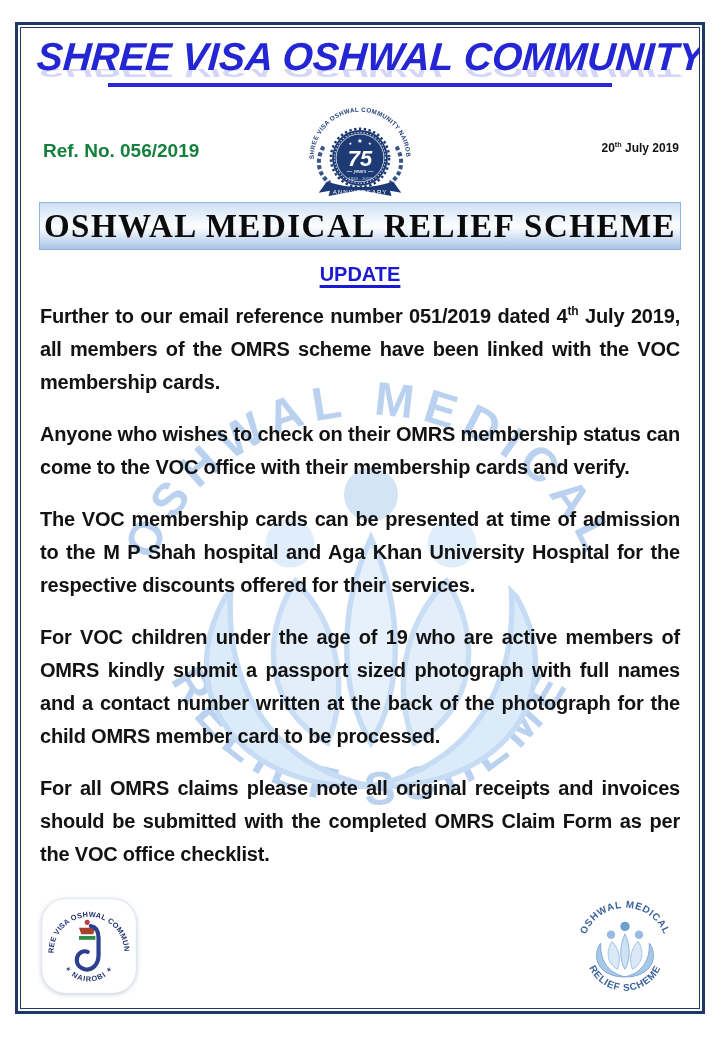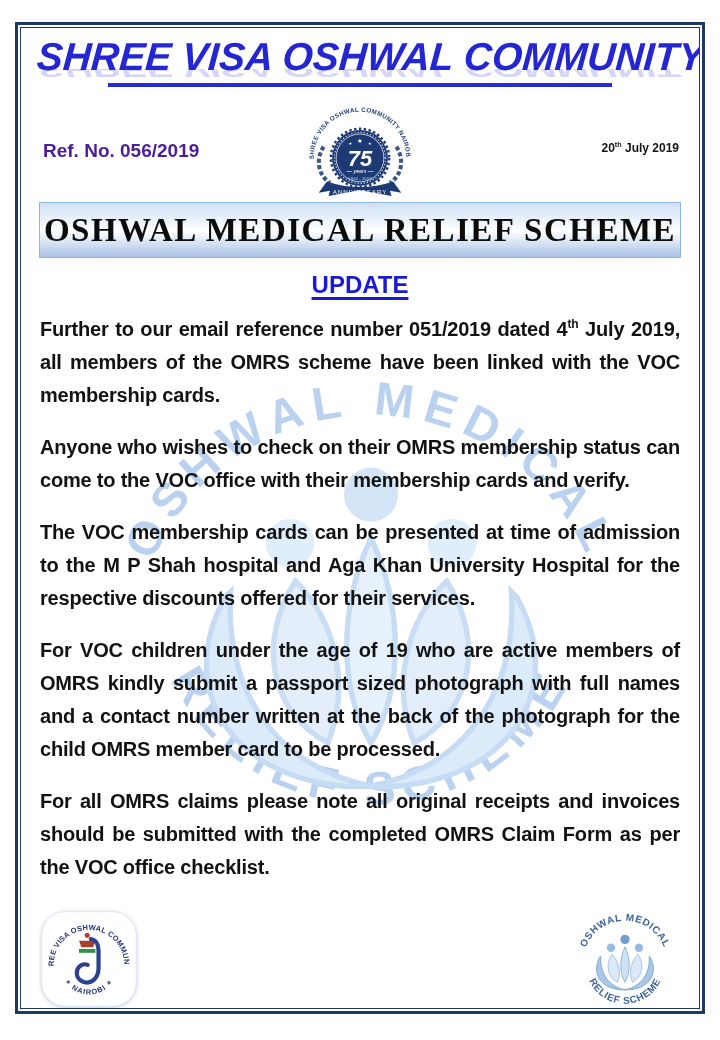--- a/index.html
+++ b/index.html
@@ -25,39 +25,39 @@
   }
   .title-reflection{
     position:absolute;left:0;right:0;top:47px;height:22px;overflow:hidden;opacity:.28;color:#6a6ae6;
     font-size:39px;font-weight:900;font-style:italic;transform:scaleY(-.55);transform-origin:top;
     filter:blur(.6px);white-space:nowrap;text-align:center;pointer-events:none;z-index:0;
   }
   .title-underline{position:relative;z-index:2;width:78%;height:4px;background:#2a2ada;margin:2px auto 0;}
 
   
   .header-row{position:relative;height:86px;margin-top:2px;}
-  .ref-no{position:absolute;left:6px;top:32px;font-size:19px;font-weight:700;color:#4c1d95;}
+  .ref-no{position:absolute;left:6px;top:32px;font-size:19px;font-weight:700;color:#15803d;}
   .date{position:absolute;right:4px;top:32px;font-size:12px;font-weight:700;color:#131313;}
   sup{font-size:60%;vertical-align:super;}
   .ann-logo{position:absolute;left:50%;top:-10px;transform:translateX(-50%);}
 
   
   .banner{
-    margin:8px 2px 0;height:56px;border:1px solid #8eb4e3;box-sizing:border-box;
+    margin:8px 2px 0;height:48px;border:1px solid #8eb4e3;box-sizing:border-box;
     background:linear-gradient(#cfe0f4 0%,#fdfeff 52%,#a9c3e6 100%);
     display:flex;align-items:center;justify-content:center;
   }
   .banner-text{
     font-family:"Liberation Serif","DejaVu Serif",serif;font-weight:900;font-size:33px;
     letter-spacing:1.5px;color:#0c0c0c;white-space:nowrap;
   }
 
   
   .update{
-    text-align:center;margin:13px 0 9px;font-size:24px;font-weight:800;color:#1a1ad4;
+    text-align:center;margin:13px 0 9px;font-size:20px;font-weight:800;color:#1a1ad4;
   }
   .update span{text-decoration:underline;text-decoration-thickness:3px;text-underline-offset:4px;}
 
   
   .body-text{padding:0 3px;}
   .para{
     margin:0 0 19px;font-size:20px;font-weight:700;color:#121212;
     line-height:33px;text-align:justify;letter-spacing:-0.2px;
   }
 

